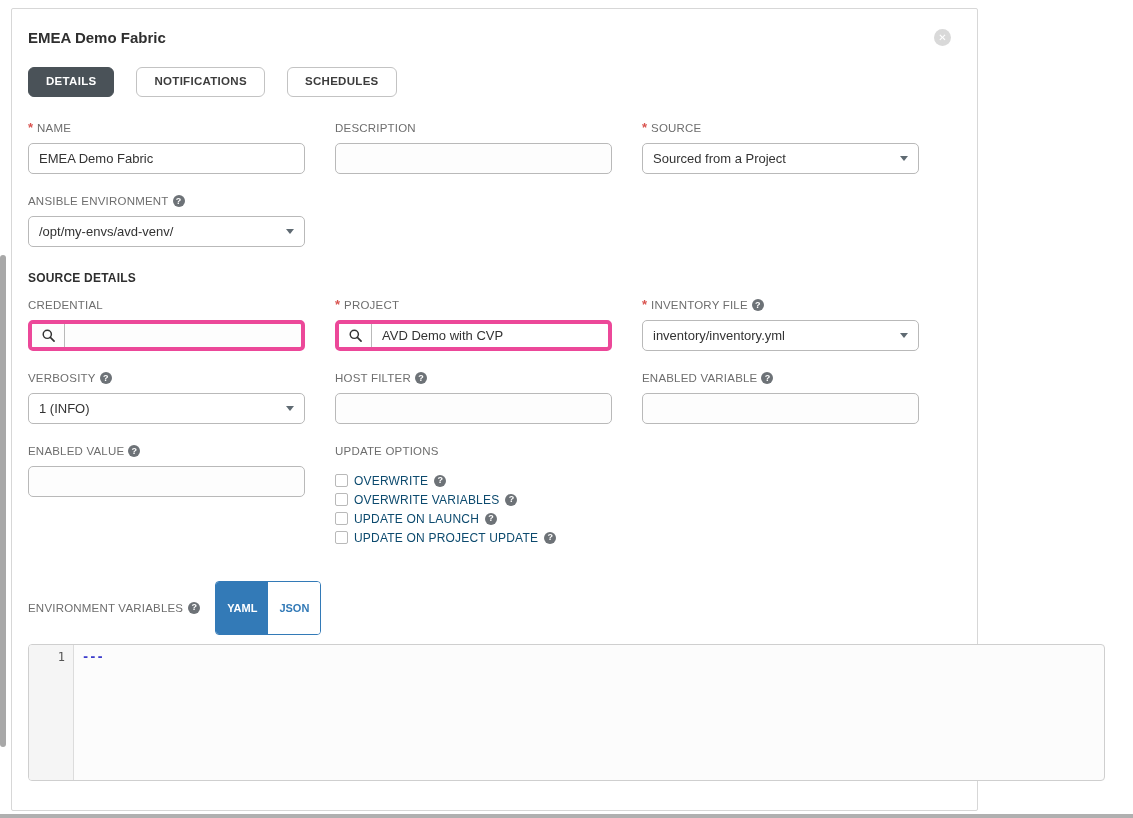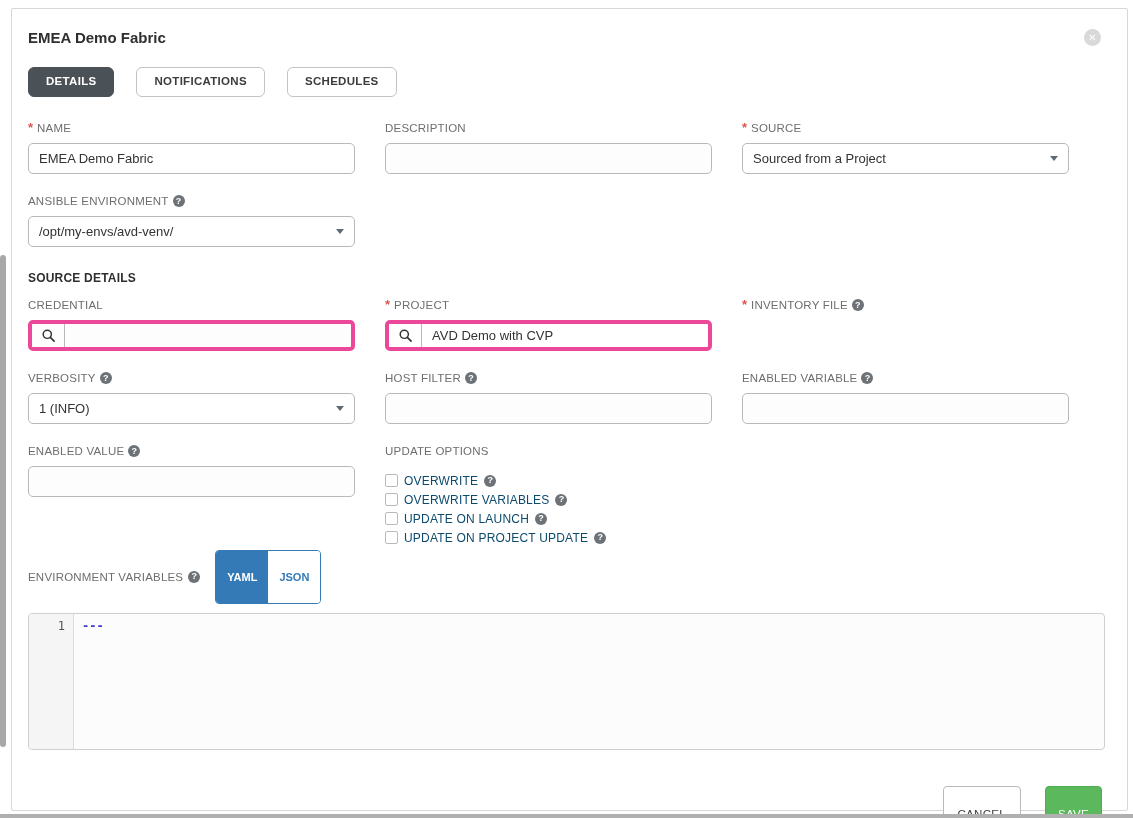--- a/index.html
+++ b/index.html
@@ -10,21 +10,21 @@
   .left-scrollbar {
     position: absolute; left: 0; top: 255px; width: 6px; height: 492px;
     background: #a8a8a8; border-radius: 3px; z-index: 5;
   }
   .bottom-scrollbar {
     position: absolute; left: 0; bottom: 0; width: 100%; height: 4px;
     background: #b0b0b0; z-index: 5;
   }
 
   .card {
-    position: absolute; left: 11px; top: 8px; width: 1117px; height: 803px;
+    position: absolute; left: 11px; top: 8px; width: 967px; height: 803px;
     background: #fff; border: 1px solid #d7d7d7; border-radius: 2px;
     padding: 18px 20px 0 16px;
   }
 
   .card-header { display: flex; align-items: flex-start; justify-content: space-between; }
   .page-title { font-size: 15px; font-weight: bold; color: #2f2f2f; padding-top: 2px; }
   .close-btn {
     width: 17px; height: 17px; border-radius: 50%; background: #d9d9d9;
     display: flex; align-items: center; justify-content: center; cursor: pointer;
     margin-right: 6px; margin-top: 2px;
@@ -85,21 +85,21 @@
   .section-header { font-size: 12px; font-weight: bold; color: #2f2f2f; margin: 24px 0 14px 0; letter-spacing: 0.2px; }
 
   .checkbox-row { display: flex; align-items: center; gap: 6px; margin-bottom: 5px; }
   .checkbox-row input[type="checkbox"] {
     width: 13px; height: 13px; accent-color: #fff; border: 1px solid #b9b9b9;
     appearance: none; border-radius: 2px; background: #fff; cursor: pointer; flex: 0 0 auto;
   }
   .checkbox-row .cb-label { font-size: 12px; color: #0c4a6e; letter-spacing: 0.2px; }
   .update-options .field-label { margin-bottom: 16px; }
 
-  .env-header { display: flex; align-items: center; gap: 5px; }
+  .env-header { display: flex; align-items: center; gap: 5px; margin-top: 31px; }
   .env-header .lbl { font-size: 11.5px; color: #6e6e6e; letter-spacing: 0.2px; }
   .format-toggle { display: flex; margin-left: 10px; border-radius: 4px; overflow: hidden; border: 1px solid #337ab7; }
   .format-btn {
     font-family: inherit; font-size: 11px; font-weight: bold; padding: 19px 11px;
     border: none; cursor: pointer; line-height: 1.3;
   }
   .format-btn.active { background: #337ab7; color: #fff; }
   .format-btn.inactive { background: #fff; color: #337ab7; }
 
   .code-editor {
@@ -218,20 +218,24 @@
           </span>
           <input type="text" value="AVD Demo with CVP" style="">
         </div>
       </div>
       <div>
         <div class="field-label">
           <span class="req-star">*</span>
           <span class="lbl">INVENTORY FILE</span>
           <span class="help-icon">?</span>
         </div>
+        <div class="control select-control">
+          <span>inventory/inventory.yml</span>
+          <span class="caret-down"></span>
+        </div>
       </div>
     </div>
 
     <div class="grid3 row-gap">
       <div>
         <div class="field-label">
           <span class="lbl">VERBOSITY</span>
           <span class="help-icon">?</span>
         </div>
         <div class="control select-control">

